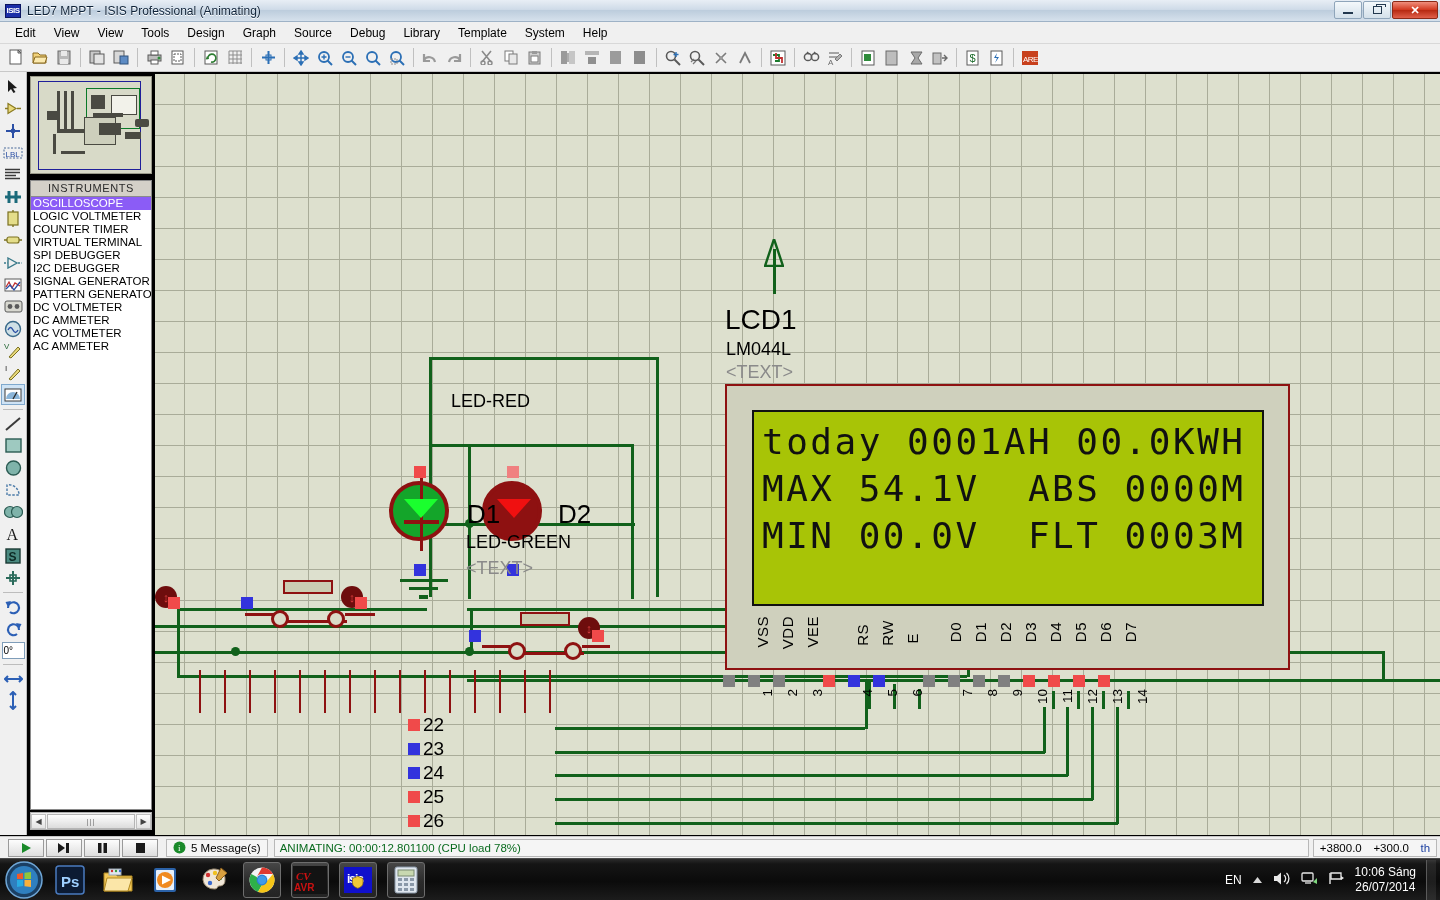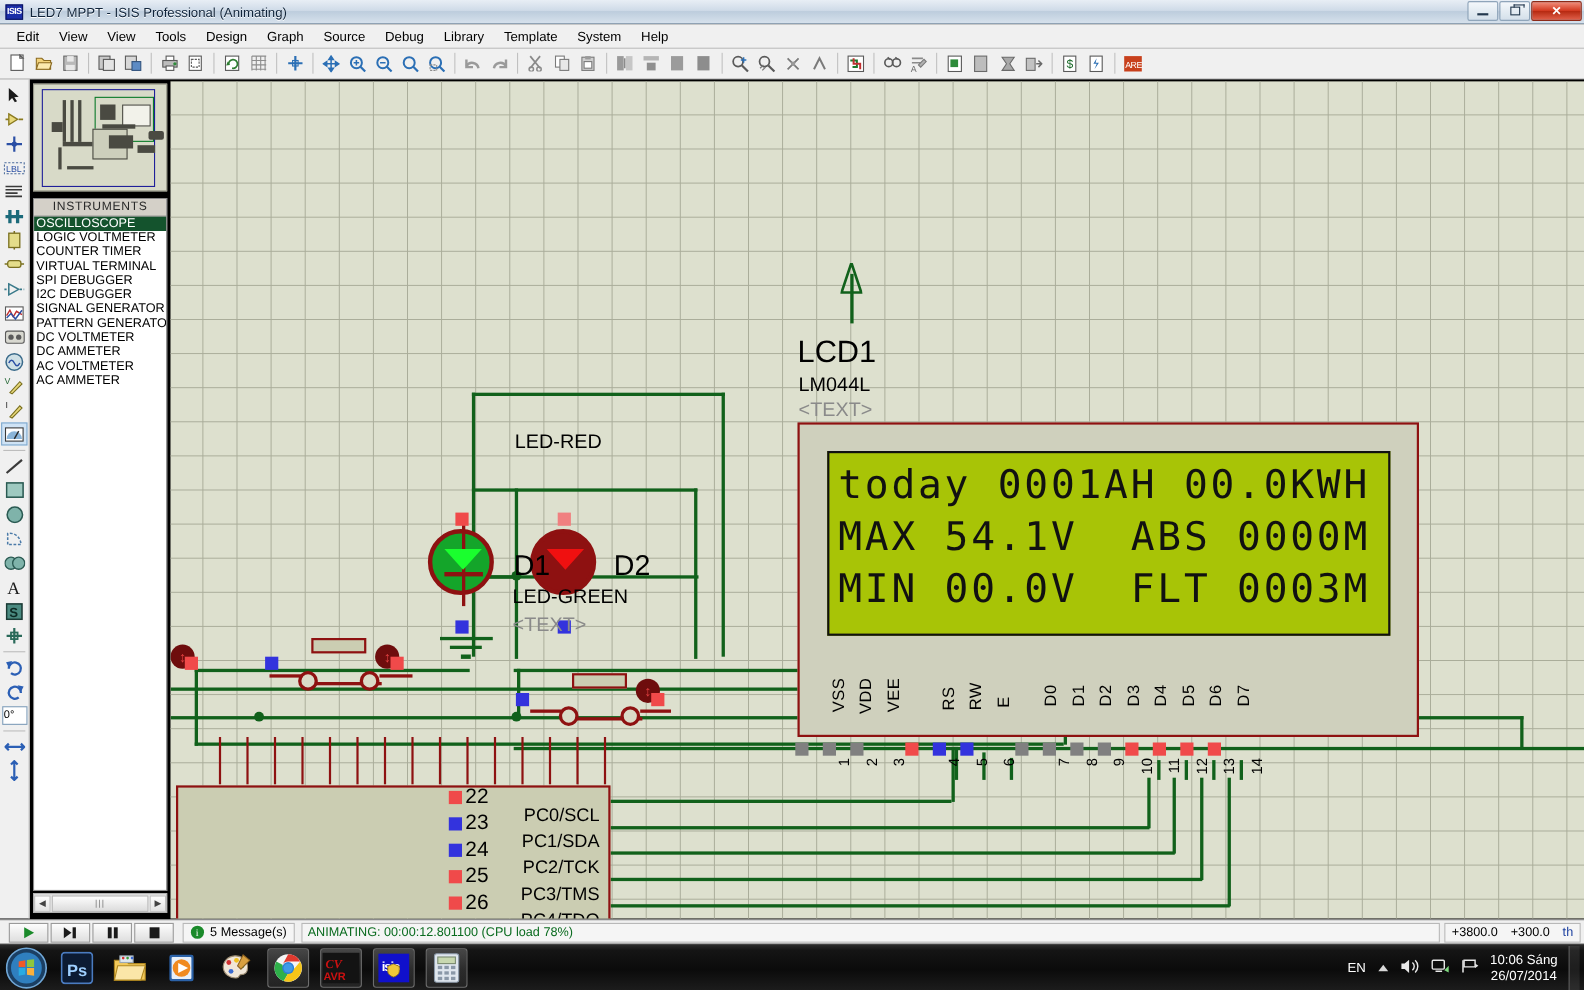--- a/index.html
+++ b/index.html
@@ -104,21 +104,21 @@
   }
   #instr .hdr {
     height: 16px; background: #d4d0c8; border-bottom: 1px solid #8a8a8a;
     font-size: 11px; color: #2a2a2a; text-align: center; line-height: 15px;
     letter-spacing: 0.6px;
   }
   #instr .row {
     font-size: 11.5px; color: #000; padding-left: 2px; height: 13px; line-height: 13px;
     white-space: nowrap; overflow: hidden; font-family: "Liberation Sans", sans-serif;
   }
-  #instr .row.sel { background: #14532d; color: #fff; }
+  #instr .row.sel { background: #8b5cf6; color: #fff; }
 
   #hscroll {
     position: absolute; left: 30px; top: 812px; width: 122px; height: 18px;
     background: #f0f0f0; border: 1px solid #b0b0b0; display: flex; align-items: center;
   }
   #hscroll .arr {
     width: 15px; height: 15px; display: flex; align-items: center; justify-content: center;
     font-size: 8px; color: #444;
     background: linear-gradient(to bottom,#fdfdfd,#e3e3e3); border: 1px solid #c0c0c0;
   }
@@ -151,21 +151,21 @@
   
   .ledbody { position: absolute; width: 60px; height: 60px; border-radius: 50%; border: 4px solid #8e1111; }
   .ledtri { position: absolute; width: 0; height: 0; border-left: 17px solid transparent; border-right: 17px solid transparent; }
 
   
   #lcd {
     position: absolute; left: 570px; top: 310px; width: 565px; height: 286px;
     background: #cfd0bd; border: 2px solid #8e1111;
   }
   #lcdscreen {
-    position: absolute; left: 25px; top: 24px; width: 512px; height: 168px;
+    position: absolute; left: 25px; top: 24px; width: 512px; height: 196px;
     background: #a8c406; border: 2px solid #111;
     padding: 6px 8px;
   }
   #lcdscreen .line {
     font-family: "DejaVu Sans Mono", monospace;
     font-size: 36px; line-height: 47px; color: #111; letter-spacing: 2.5px;
     white-space: pre;
   }
   .pinname {
     position: absolute; font-size: 15px; font-family: "Liberation Sans", sans-serif;
@@ -796,21 +796,21 @@
   <div class="ledtri" style="left:249px;top:425px;border-top:19px solid #1aff2e;"></div>
   <div class="redwire" style="left:249px;top:446px;width:35px;height:4px;"></div>
   <div class="pinsq" style="left:259px;top:392px;background:#f04a4a;"></div>
   <div class="pinsq" style="left:259px;top:490px;background:#3333dd;"></div>
 
   <div class="ledbody" style="left:327px;top:407px;background:#8e1111;"></div>
   <div class="ledtri" style="left:342px;top:425px;border-top:19px solid #f01010;"></div>
   <div class="pinsq" style="left:352px;top:392px;background:#f08080;"></div>
   <div class="pinsq" style="left:352px;top:490px;background:#3333dd;"></div>
 
-  <div class="lbl" style="left:313px;top:317px;font-size:18px;">LED-RED</div>
+  <div class="lbl" style="left:296px;top:317px;font-size:18px;">LED-RED</div>
   <div class="lbl" style="left:312px;top:425px;font-size:26px;">D1</div>
   <div class="lbl" style="left:403px;top:425px;font-size:26px;">D2</div>
   <div class="lbl" style="left:311px;top:458px;font-size:18px;">LED-GREEN</div>
   <div class="lbl" style="left:311px;top:484px;font-size:18px;color:#8a8a8a;">&lt;TEXT&gt;</div>
 
   <div class="swarrow" style="left:0px;top:512px;">↕</div>
   <div class="pinsq" style="left:13px;top:523px;background:#f04a4a;"></div>
   <div class="pinsq" style="left:86px;top:523px;background:#3333dd;"></div>
   <div class="swbody" style="left:128px;top:506px;"></div>
   <div class="redwire" style="left:120px;top:546px;width:72px;height:3px;"></div>
@@ -824,27 +824,20 @@
   <div class="swbody" style="left:365px;top:538px;"></div>
   <div class="redwire" style="left:357px;top:578px;width:72px;height:3px;"></div>
   <div class="swterm" style="left:353px;top:568px;"></div>
   <div class="swterm" style="left:409px;top:568px;"></div>
   <div class="redwire" style="left:327px;top:571px;width:28px;height:3px;"></div>
   <div class="redwire" style="left:427px;top:571px;width:28px;height:3px;"></div>
   <div class="swarrow" style="left:423px;top:543px;">↕</div>
   <div class="pinsq" style="left:437px;top:556px;background:#f04a4a;"></div>
   <div class="pinsq" style="left:314px;top:556px;background:#3333dd;"></div>
 
-  <div id="mcu">
-    <div class="pl" style="top:16px;">PC0/SCL</div>
-    <div class="pl" style="top:40px;">PC1/SDA</div>
-    <div class="pl" style="top:64px;">PC2/TCK</div>
-    <div class="pl" style="top:88px;">PC3/TMS</div>
-    <div class="pl" style="top:112px;">PC4/TDO</div>
-  </div>
   <div class="pinsq" style="left:253px;top:645px;background:#f04a4a;"></div>
   <div class="pinsq" style="left:253px;top:669px;background:#3333dd;"></div>
   <div class="pinsq" style="left:253px;top:693px;background:#3333dd;"></div>
   <div class="pinsq" style="left:253px;top:717px;background:#f04a4a;"></div>
   <div class="pinsq" style="left:253px;top:741px;background:#f04a4a;"></div>
   <div class="lbl" style="left:268px;top:640px;font-size:19px;">22</div>
   <div class="lbl" style="left:268px;top:664px;font-size:19px;">23</div>
   <div class="lbl" style="left:268px;top:688px;font-size:19px;">24</div>
   <div class="lbl" style="left:268px;top:712px;font-size:19px;">25</div>
   <div class="lbl" style="left:268px;top:736px;font-size:19px;">26</div>

